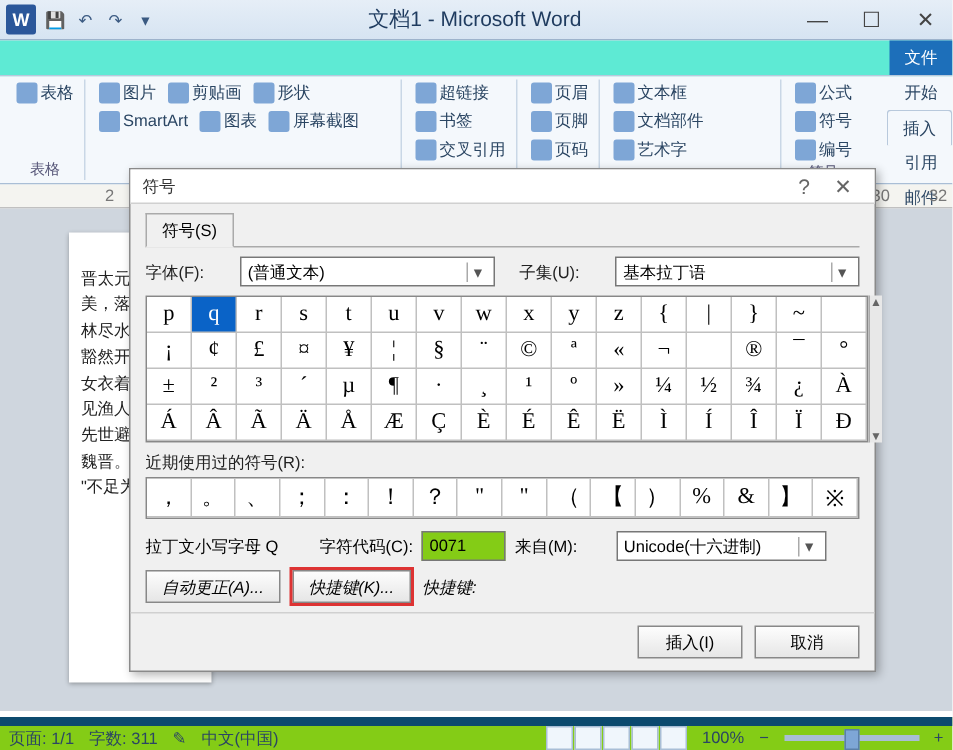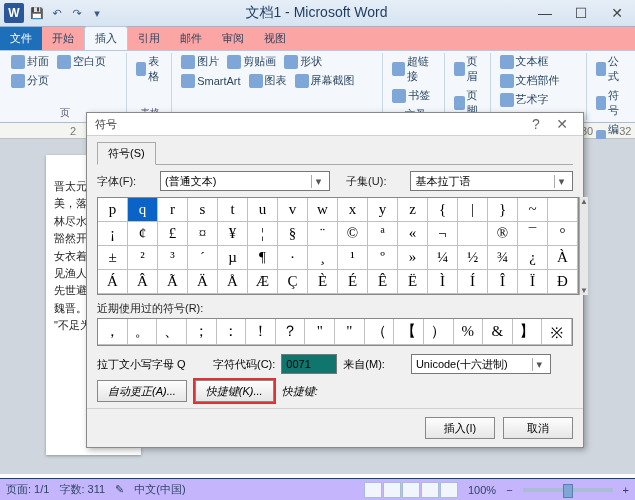--- a/index.html
+++ b/index.html
@@ -8,21 +8,21 @@
 
 .titlebar { height: 27px; background: linear-gradient(#e6eef7,#d6e4f2); display: flex; align-items: center; border-bottom: 1px solid #9db3cc; }
 .titlebar .word-icon { width: 20px; height: 20px; background: #2b579a; color: #fff; display: flex; align-items: center; justify-content: center; font-weight: bold; font-size: 12px; margin: 0 4px; border-radius: 2px; }
 .qat { display: flex; gap: 2px; }
 .qat span { width: 18px; height: 18px; display: flex; align-items: center; justify-content: center; color: #3b5a82; }
 .title-text { flex: 1; text-align: center; color: #1f3b5f; font-size: 14px; }
 .wincontrols { display: flex; }
 .wincontrols span { width: 36px; height: 25px; display: flex; align-items: center; justify-content: center; color: #444; font-size: 14px; }
 
 
-.tabs { height: 24px; background: #fca5a5; display: flex; align-items: end; border-bottom: 1px solid #b8c9dc; }
+.tabs { height: 24px; background: #5eead4; display: flex; align-items: end; border-bottom: 1px solid #b8c9dc; flex-direction: column; }
 .tab { padding: 4px 10px; color: #2b4663; }
 .tab.file { background: #1d6fba; color: #fff; }
 .tab.active { background: #f4f8fc; border: 1px solid #b8c9dc; border-bottom: none; border-radius: 3px 3px 0 0; }
 
 
 .ribbon { height: 72px; background: #f4f8fc; border-bottom: 1px solid #a9bed6; display: flex; padding: 2px 4px; gap: 2px; }
 .ribgroup { border-right: 1px solid #c9d7e6; padding: 0 4px; display: flex; flex-direction: column; justify-content: space-between; }
 .ribgroup .items { display: flex; flex-wrap: wrap; gap: 2px; }
 .ribitem { display: flex; align-items: center; gap: 2px; color: #2b4663; padding: 1px 3px; }
 .ribitem .ic { width: 14px; height: 14px; background: #7ea6d6; border-radius: 2px; }
@@ -58,30 +58,30 @@
 .scroll { width: 14px; background: #e8e8e8; border-left: 1px solid #aaa; display: flex; flex-direction: column; }
 .scroll span { text-align: center; font-size: 8px; color: #666; }
 .scroll .track { flex: 1; }
 .grid-wrap { display: flex; }
 
 .recent-label { margin-top: 6px; color: #222; }
 .recent { display: flex; border: 1px solid #888; background: #fff; margin-top: 2px; }
 .recent .cell { width: 30px; height: 26px; }
 
 .code-row { display: flex; align-items: center; gap: 6px; margin-top: 8px; }
-.code-row input { height: 20px; border: 1px solid #777; padding: 0 4px; background: #0f766e; }
+.code-row input { height: 20px; border: 1px solid #777; padding: 0 4px; background: #84cc16; }
 
 .btn-row { display: flex; gap: 8px; margin-top: 6px; font-style: italic; }
 .pushbtn { height: 22px; padding: 0 10px; border: 1px solid #888; background: linear-gradient(#fdfdfd,#e6e6e6); display: flex; align-items: center; }
 .pushbtn.highlight { outline: 2px solid #d33; }
 
 .dlg-footer { padding: 8px 10px; display: flex; justify-content: flex-end; gap: 8px; border-top: 1px solid #d0d0d0; }
 
 
-.status { position: absolute; bottom: 0; left: 0; right: 0; height: 22px; background: #c4b5fd; display: flex; align-items: center; padding: 0 6px; gap: 10px; color: #2b4663; border-top: 1px solid #0c4a6e; }
+.status { position: absolute; bottom: 0; left: 0; right: 0; height: 22px; background: #84cc16; display: flex; align-items: center; padding: 0 6px; gap: 10px; color: #2b4663; border-top: 6px solid #0c4a6e; }
 .status .spacer { flex: 1; }
 .viewbtns { display: flex; gap: 1px; }
 .viewbtns span { width: 18px; height: 16px; border: 1px solid #a9bed6; background: #f0f6fc; }
 .zoom-slider { width: 90px; height: 4px; background: #a9bed6; position: relative; }
 .zoom-slider::after { content:''; position:absolute; left:45%; top:-4px; width:8px; height:12px; background:#7ea6d6; border:1px solid #5a7fa8; }
 </style>
 </head>
 <body>
 
 <div class="titlebar">
@@ -104,37 +104,20 @@
   <div class="tab file">文件</div>
   <div class="tab">开始</div>
   <div class="tab active">插入</div>
   <div class="tab">引用</div>
   <div class="tab">邮件</div>
   <div class="tab">审阅</div>
   <div class="tab">视图</div>
 </div>
 
 <div class="ribbon">
-  <div class="ribgroup">
-    <div class="items">
-      <div class="ribitem">
-          <span class="ic"></span>
-          <span>封面</span>
-        </div>
-      <div class="ribitem">
-          <span class="ic"></span>
-          <span>空白页</span>
-        </div>
-      <div class="ribitem">
-          <span class="ic"></span>
-          <span>分页</span>
-        </div>
-    </div>
-    <div class="label">页</div>
-  </div>
   <div class="ribgroup">
     <div class="items">
         <div class="ribitem">
           <span class="ic"></span>
           <span>表格</span>
         </div>
       </div>
     <div class="label">表格</div>
   </div>
   <div class="ribgroup" style="flex:0 0 auto;">

